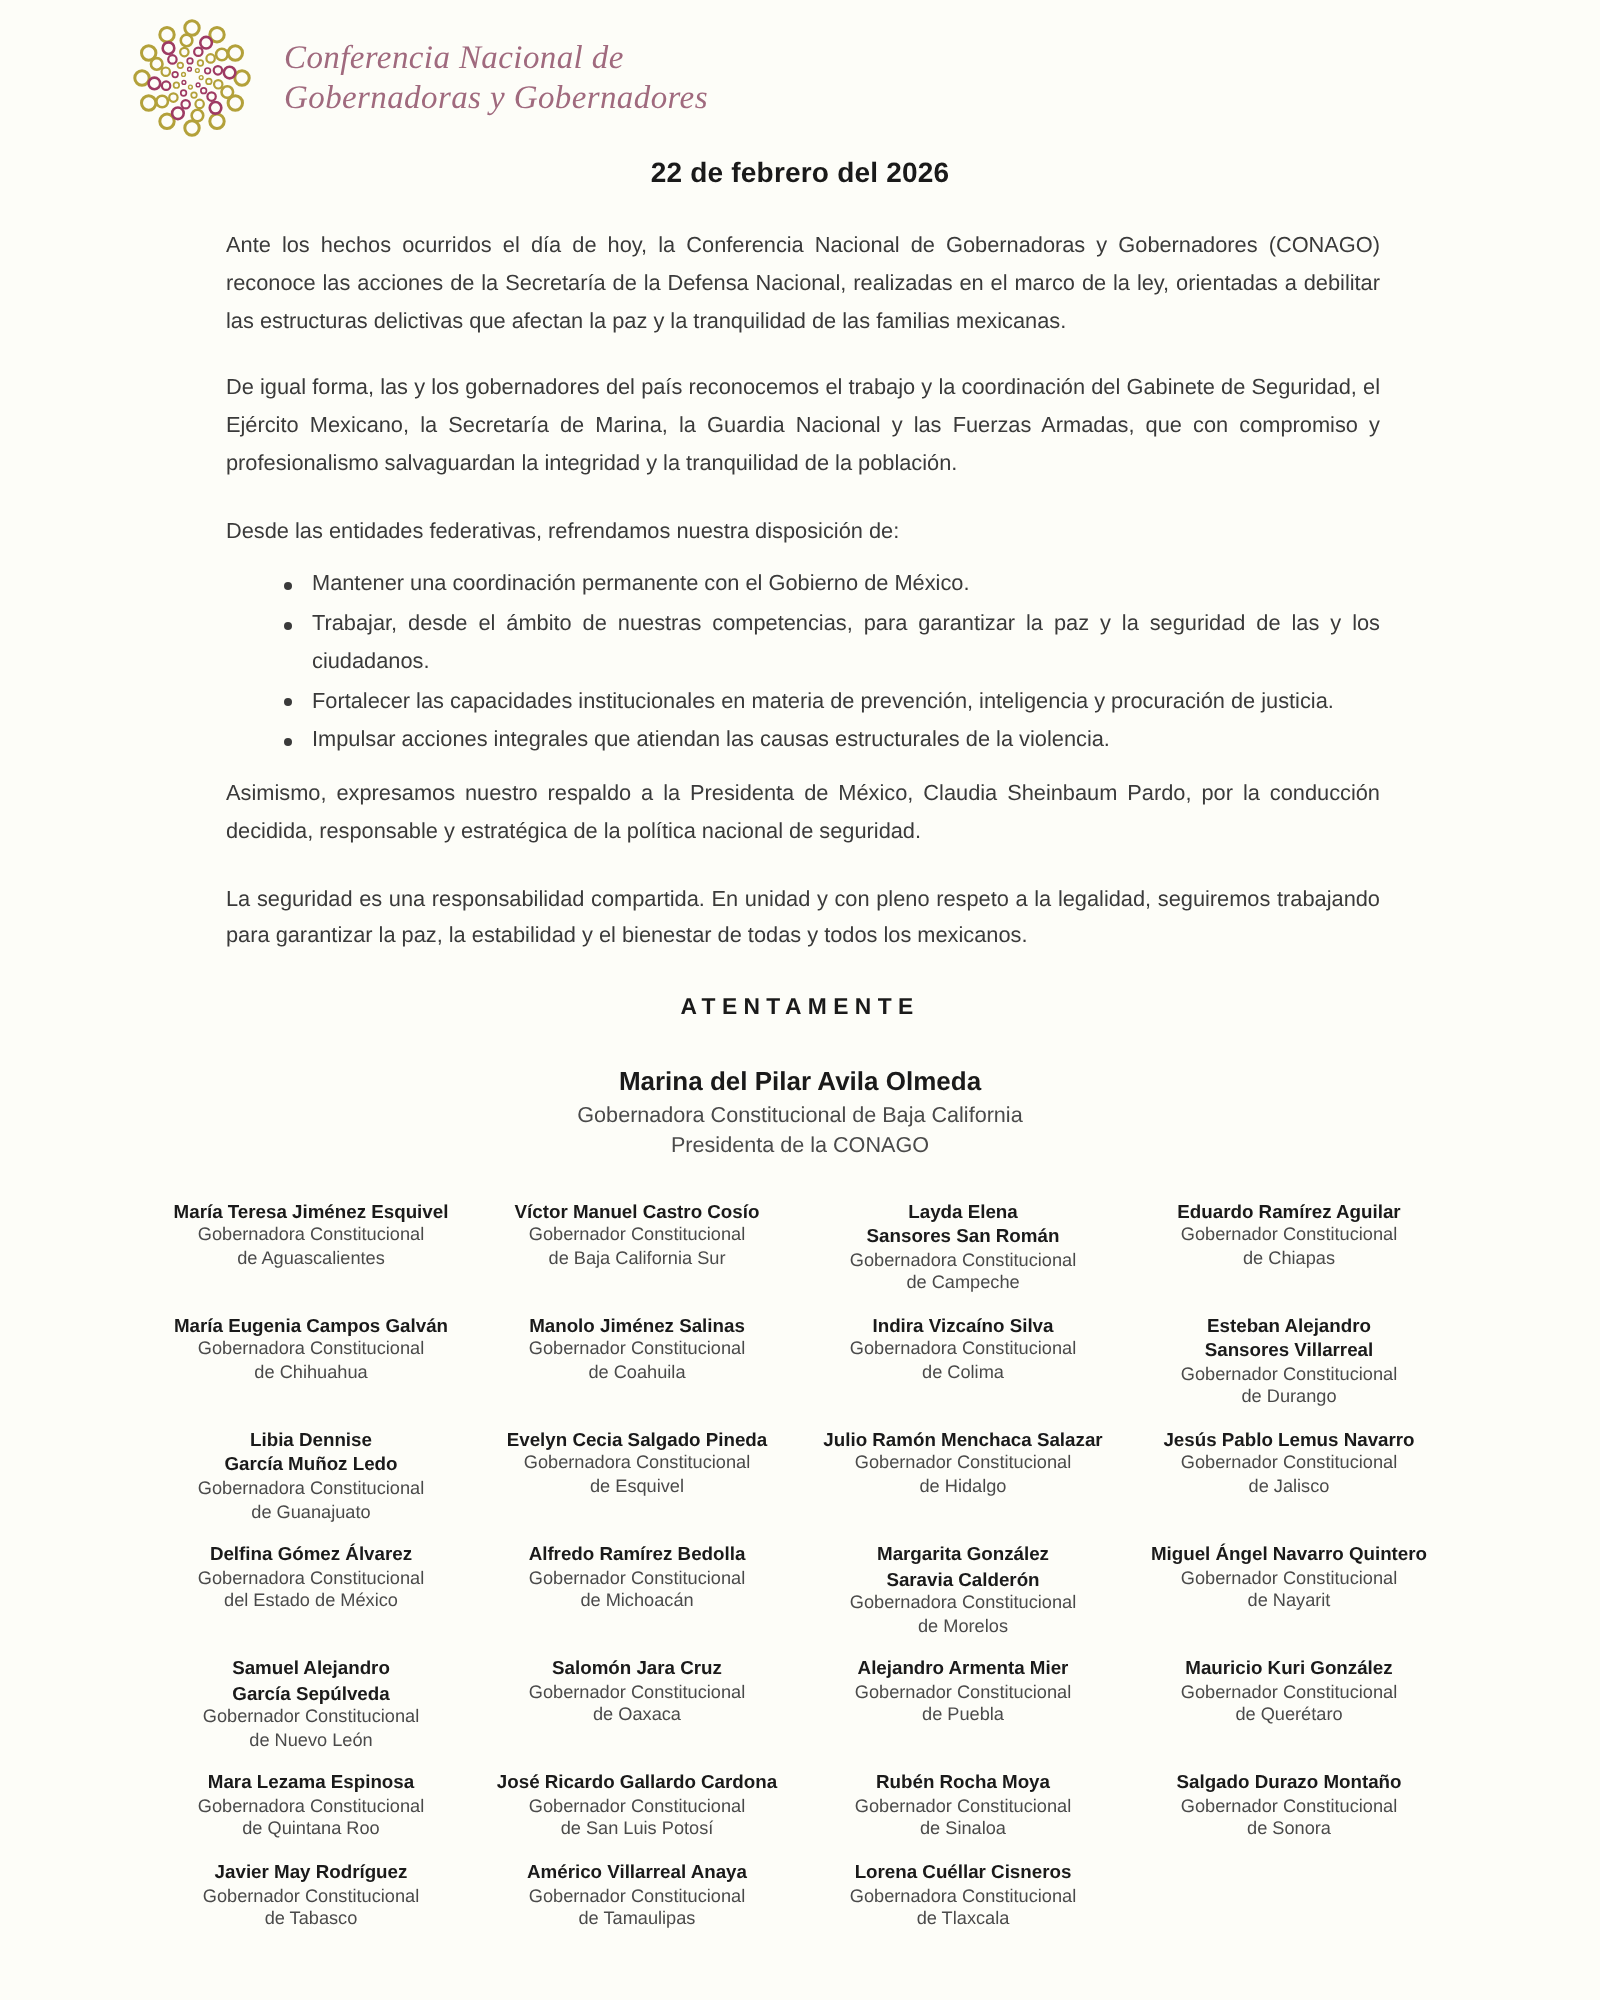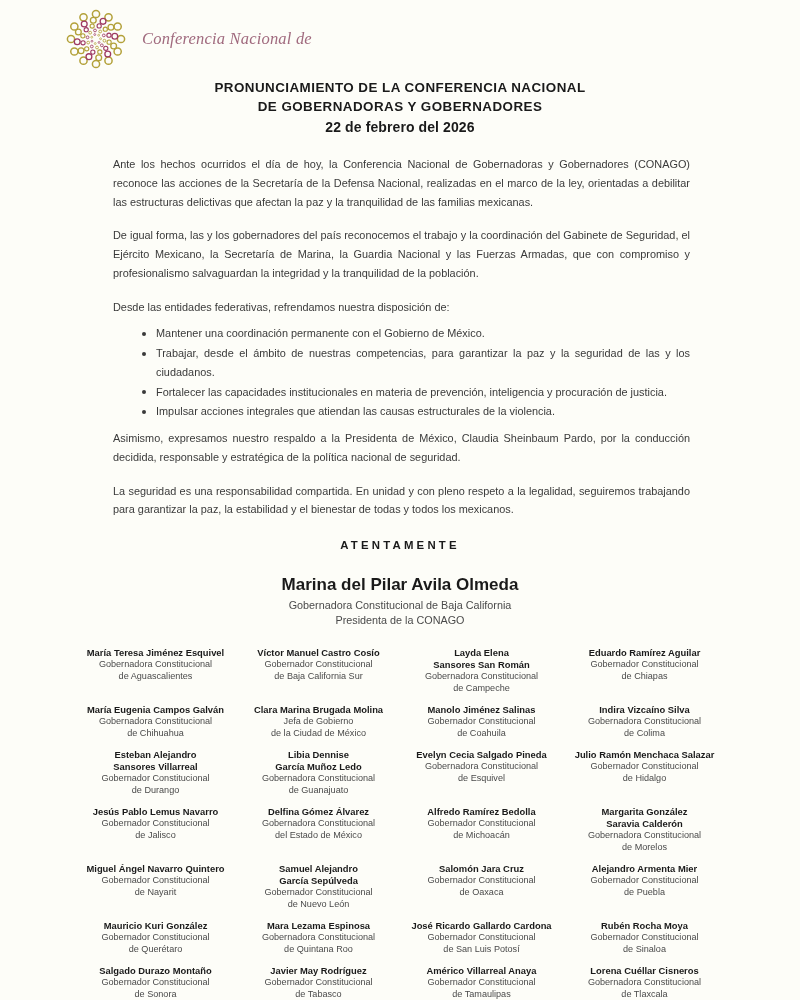--- a/index.html
+++ b/index.html
@@ -123,21 +123,21 @@
     margin-top: 20px;
   }
 
   .president {
     text-align: center;
     margin-top: 22px;
     line-height: 1.45;
   }
   .president .name {
     font-weight: bold;
-    font-size: 17px;
+    font-size: 13px;
     color: #1a1a1a;
   }
   .president .role {
     font-size: 10.8px;
     color: #4a4a4a;
   }
 
   
   .gov-grid {
     margin-top: 18px;
@@ -228,28 +228,25 @@
             <circle cx="33.21" cy="35.53" r="0.95" fill="none" stroke="#b3a13a" stroke-width="0.7"></circle>
             <circle cx="29.96" cy="33.20" r="0.95" fill="none" stroke="#9e3a63" stroke-width="0.7"></circle>
             <circle cx="29.76" cy="29.22" r="0.95" fill="none" stroke="#b3a13a" stroke-width="0.7"></circle>
             <circle cx="32.75" cy="26.57" r="0.95" fill="none" stroke="#9e3a63" stroke-width="0.7"></circle>
             <circle cx="36.68" cy="27.26" r="0.95" fill="none" stroke="#b3a13a" stroke-width="0.7"></circle>
           </g>
       </svg>
     </div>
     <div class="logo-text">
       <span>Conferencia Nacional de</span>
+      <span>Gobernadoras y Gobernadores</span>
     </div>
   </div>
 
   <div class="title-block">
-    <div class="doc-title">
-      <span>PRONUNCIAMIENTO DE LA CONFERENCIA NACIONAL</span>
-      <span>DE GOBERNADORAS Y GOBERNADORES</span>
-    </div>
     <div class="doc-date">22 de febrero del 2026</div>
   </div>
 
   <div class="body-wrap">
     <p class="para">Ante los hechos ocurridos el día de hoy, la Conferencia Nacional de Gobernadoras y Gobernadores (CONAGO) reconoce las acciones de la Secretaría de la Defensa Nacional, realizadas en el marco de la ley, orientadas a debilitar las estructuras delictivas que afectan la paz y la tranquilidad de las familias mexicanas.</p>
     <p class="para">De igual forma, las y los gobernadores del país reconocemos el trabajo y la coordinación del Gabinete de Seguridad, el Ejército Mexicano, la Secretaría de Marina, la Guardia Nacional y las Fuerzas Armadas, que con compromiso y profesionalismo salvaguardan la integridad y la tranquilidad de la población.</p>
     <p class="para lead-in">Desde las entidades federativas, refrendamos nuestra disposición de:</p>
 
     <ul class="bullets" id="bullet-list">
         <li>Mantener una coordinación permanente con el Gobierno de México.</li>
@@ -291,25 +288,20 @@
         <span class="g-name">Eduardo Ramírez Aguilar</span>
         <span class="g-role">Gobernador Constitucional</span>
         <span class="g-state">de Chiapas</span>
       </div>
       <div class="gov-cell">
         <span class="g-name">María Eugenia Campos Galván</span>
         <span class="g-role">Gobernadora Constitucional</span>
         <span class="g-state">de Chihuahua</span>
       </div>
       <div class="gov-cell">
-        <span class="g-name">Clara Marina Brugada Molina</span>
-        <span class="g-role">Jefa de Gobierno</span>
-        <span class="g-state">de la Ciudad de México</span>
-      </div>
-      <div class="gov-cell">
         <span class="g-name">Manolo Jiménez Salinas</span>
         <span class="g-role">Gobernador Constitucional</span>
         <span class="g-state">de Coahuila</span>
       </div>
       <div class="gov-cell">
         <span class="g-name">Indira Vizcaíno Silva</span>
         <span class="g-role">Gobernadora Constitucional</span>
         <span class="g-state">de Colima</span>
       </div>
       <div class="gov-cell">

